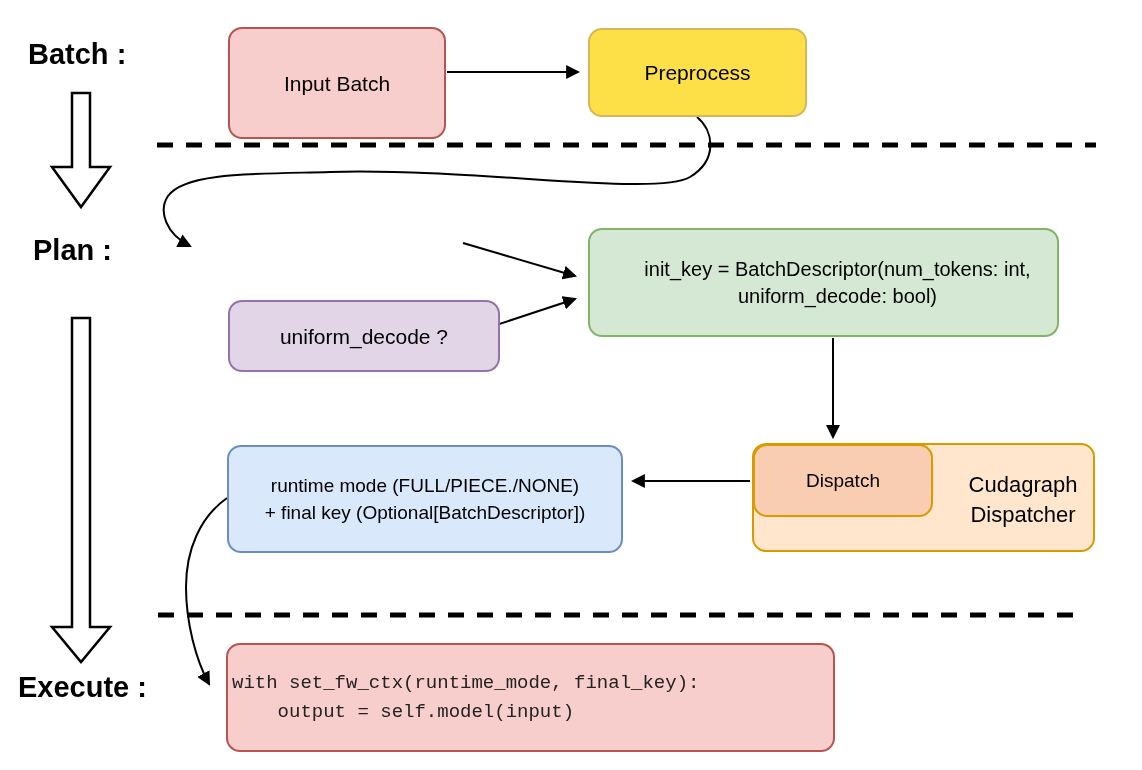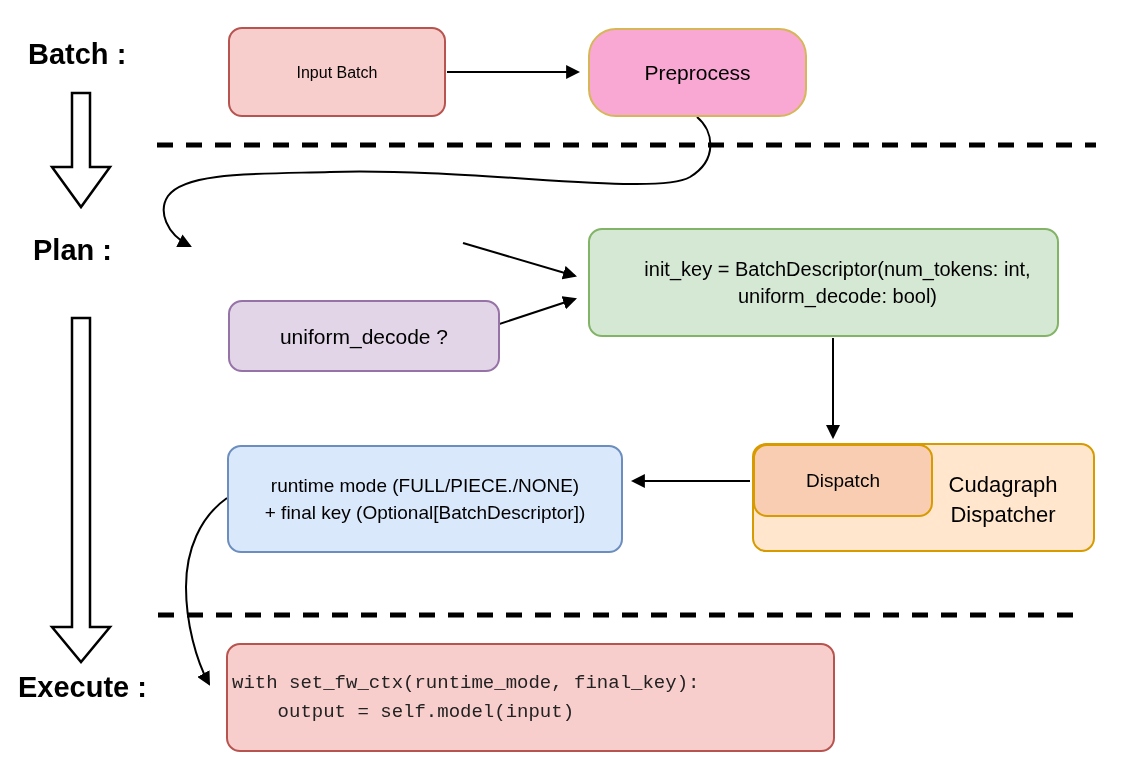--- a/index.html
+++ b/index.html
@@ -35,37 +35,37 @@
     border-radius: 14px;
     display: flex;
     flex-direction: column;
     align-items: center;
     justify-content: center;
     text-align: center;
     color: #000000;
     line-height: 27px;
   }
   .node-red    { background: #f8cecc; border-color: #b85450; }
-  .node-yellow { background: #f9a8d4; border-color: #d6b656; border-radius: 28px; }
+  .node-yellow { background: #fde047; border-color: #d6b656; }
   .node-purple { background: #e1d5e7; border-color: #9673a6; }
   .node-green  { background: #d5e8d4; border-color: #82b366; padding-left: 28px; }
   .node-blue   { background: #dae8fc; border-color: #6c8ebf; }
   .node-orange-outer { background: #ffe6cc; border-color: #d79b00; }
   .node-orange-inner { background: #f9cdb2; border-color: #d79b00; }
 
-  #input-batch   { left: 228px; top: 27px;  width: 218px; height: 90px; font-size: 16px; }
+  #input-batch   { left: 228px; top: 27px;  width: 218px; height: 112px; font-size: 21px; }
   #preprocess    { left: 588px; top: 28px;  width: 219px; height: 89px; font-size: 21px; }
   #cg-padding    { left: 228px; top: 208px; width: 234px; height: 72px; font-size: 21px; }
   #uniform-decode{ left: 228px; top: 300px; width: 272px; height: 72px; font-size: 21px; }
   #init-key      { left: 588px; top: 228px; width: 471px; height: 109px; font-size: 20px; }
   #cudagraph-dispatcher { left: 752px; top: 443px; width: 343px; height: 109px; }
   #dispatch      { left: 753px; top: 444px; width: 180px; height: 73px; font-size: 19px; }
   .dispatcher-title {
     position: absolute;
-    left: 168px; top: 0;
+    left: 188px; top: 0;
     width: 162px; height: 109px;
     display: flex; flex-direction: column;
     align-items: center; justify-content: center;
     font-size: 22px; line-height: 30px;
   }
   #runtime-mode  { left: 227px; top: 445px; width: 396px; height: 108px; font-size: 19px; }
   #execute-code  {
     left: 226px; top: 643px; width: 609px; height: 109px;
     font-family: "Liberation Mono", monospace;
     font-size: 19px;

